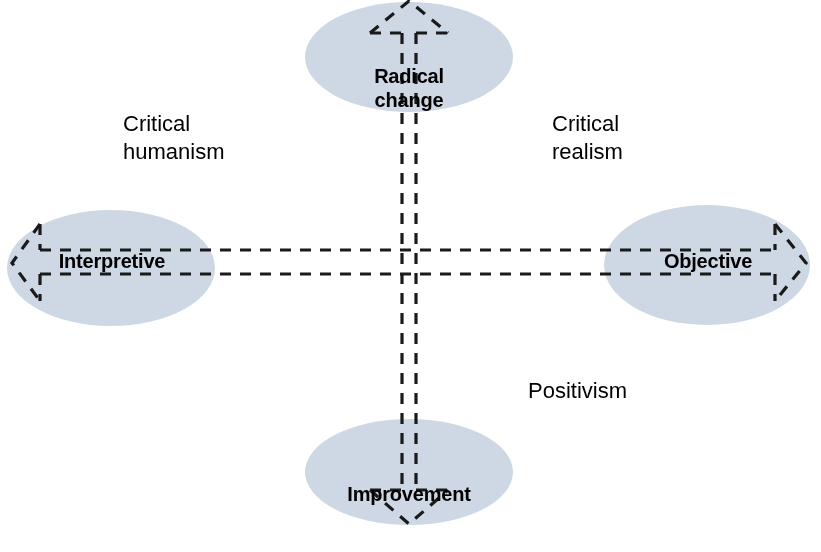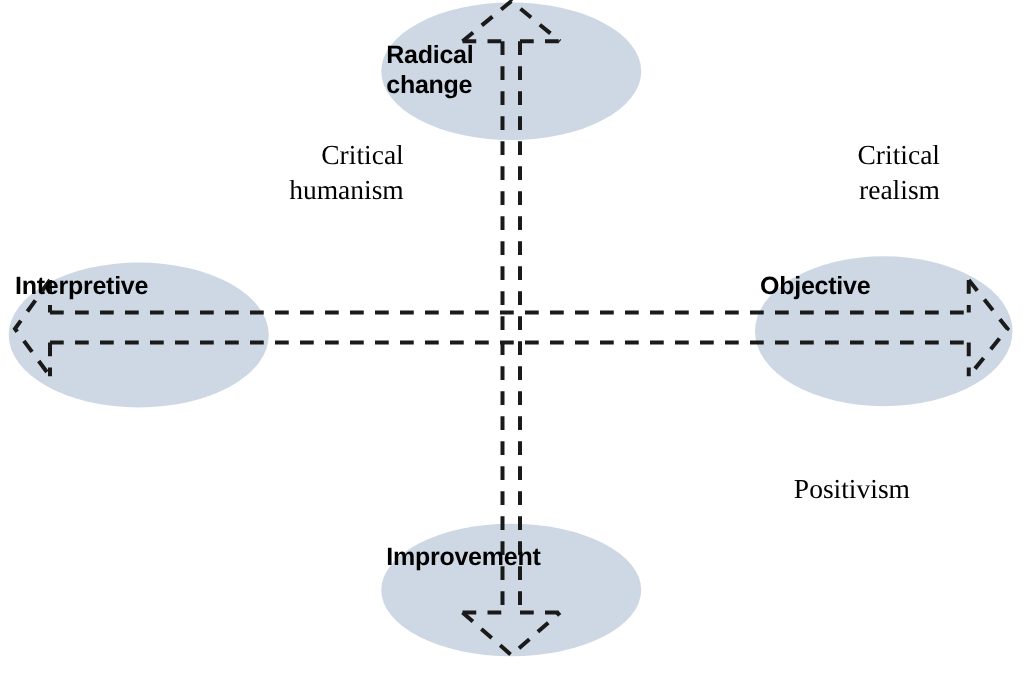--- a/index.html
+++ b/index.html
@@ -22,39 +22,39 @@
     left: 0;
     top: 0;
     width: 821px;
     height: 552px;
   }
   .axis-label {
     position: absolute;
     font-weight: bold;
     font-size: 20px;
     color: #000000;
-    text-align: left;
+    text-align: center;
     white-space: pre-line;
     line-height: 1.18;
     letter-spacing: -0.2px;
+    margin-top: 32px;
   }
   .quad-label {
     position: absolute;
     font-weight: normal;
     font-size: 22px;
     color: #000000;
-    text-align: right;
+    text-align: left;
     white-space: pre-line;
     line-height: 1.25;
-    font-family: Liberation Serif, serif;
   }
   #label-radical-change { left: 309px; top: 33px; width: 200px; }
   #label-interpretive   { left: 12px;  top: 218px; width: 200px; }
   #label-objective      { left: 608px; top: 218px; width: 200px; }
-  #label-improvement    { left: 309px; top: 435px; width: 200px; }
+  #label-improvement    { left: 309px; top: 451px; width: 200px; }
 
   #label-critical-humanism      { left: 123px; top: 110px; width: 200px; }
   #label-critical-realism       { left: 552px; top: 110px; width: 200px; }
   #label-descriptive-interpretivism { left: 114px; top: 362px; width: 220px; }
   #label-positivism             { left: 528px; top: 377px; width: 200px; }
 </style>
 </head>
 <body>
 
 <div id="diagram-root">

